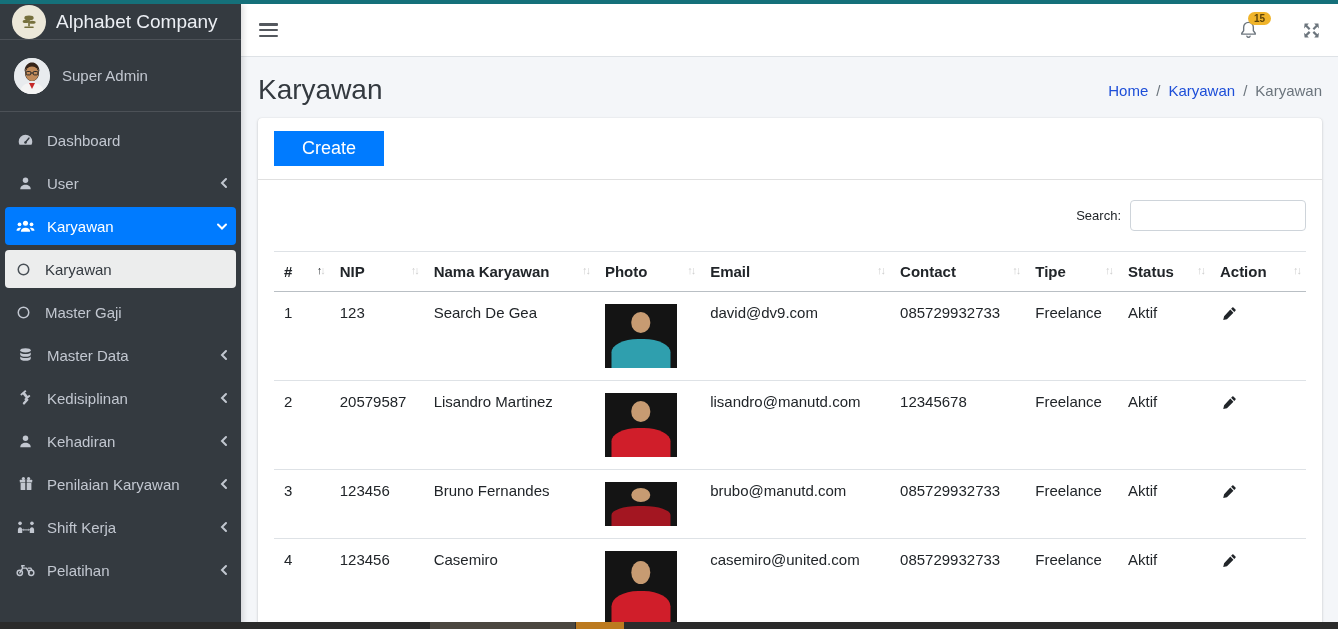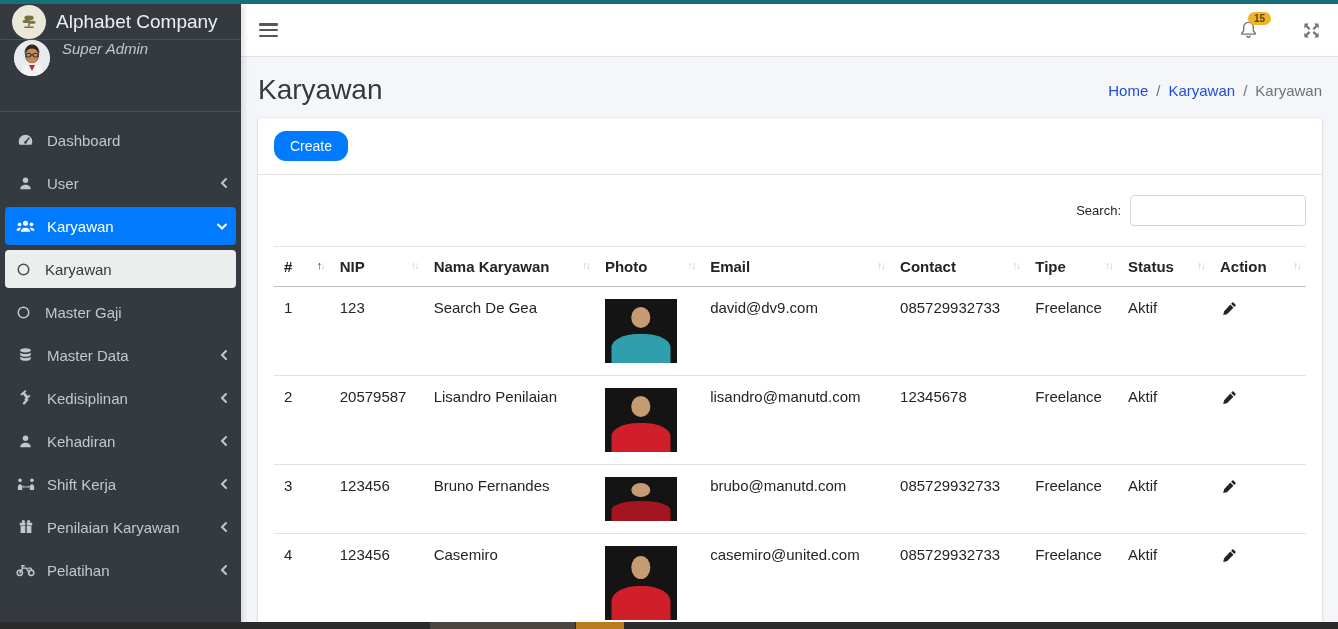--- a/index.html
+++ b/index.html
@@ -6,21 +6,21 @@
   html,body { width:1338px; height:629px; overflow:hidden; font-family:"Liberation Sans",sans-serif; background:#f4f6f9; }
 
   
   .teal-line { position:fixed; top:0; left:0; width:100%; height:4px; background:#15707a; z-index:50; }
 
   
   .sidebar { position:fixed; top:4px; left:0; width:241px; height:625px; background:#343a40; color:#c2c7d0; z-index:20; box-shadow:2px 0 6px rgba(0,0,0,.15); }
   .brand { display:flex; align-items:center; height:36px; padding:0 12px; border-bottom:1px solid rgba(255,255,255,.12); }
   .brand-text { color:#eceff4; font-size:19px; margin-left:10px; white-space:nowrap; }
   .logo-circle { width:34px; height:34px; border-radius:50%; background:#ece8d9; display:flex; align-items:center; justify-content:center; flex:0 0 auto; }
-  .user-panel { display:flex; align-items:flex-start; height:72px; padding:0 14px; border-bottom:1px solid rgba(255,255,255,.12);font-style:italic; }
+  .user-panel { display:flex; align-items:center; height:72px; padding:0 14px; border-bottom:1px solid rgba(255,255,255,.12); }
   .user-name { font-size:15px; color:#c2c7d0; margin-left:12px; }
   .avatar { width:36px; height:36px; border-radius:50%; overflow:hidden; flex:0 0 auto; background:#dfe3e6; }
 
   .nav { list-style:none; padding:9px 5px; }
   .nav-item { display:flex; align-items:center; height:38px; margin-bottom:5px; padding:0 8px; border-radius:4px; color:#c2c7d0; font-size:15px; cursor:pointer; }
   .nav-item .mi { width:25px; display:flex; justify-content:center; margin-right:9px; flex:0 0 auto; }
   .nav-item.active-blue { background:#007bff; color:#fff; }
   .nav-item.active-sub { background:#eceded; color:#343a40; }
   .nav-item .chev { margin-left:auto; display:flex; }
   .sub { padding-left:6px; }
@@ -36,21 +36,21 @@
   .nav-badge { position:absolute; top:-8px; left:9px; background:#f0b42a; color:#5d4307; font-size:10px; font-weight:bold; padding:1px 6px; border-radius:7px; }
 
   .content { flex:1; display:flex; flex-direction:column; background:#f4f6f9; overflow:hidden; }
   .page-head { display:flex; align-items:center; justify-content:space-between; padding:17px 16px 12px 17px; }
   .page-title { font-size:28px; font-weight:400; color:#343a40; }
   .breadcrumb { font-size:15px; color:#6c757d; display:flex; gap:8px; align-items:center; }
   .breadcrumb a { color:#1d4ed8; text-decoration:none; cursor:pointer; }
 
   .card { background:#fff; border-radius:4px 4px 0 0; box-shadow:0 0 1px rgba(0,0,0,.12), 0 1px 3px rgba(0,0,0,.18); margin:0 16px 0 17px; flex:1; overflow:hidden; display:flex; flex-direction:column; }
   .card-header { padding:13px 16px; border-bottom:1px solid rgba(0,0,0,.12); flex:0 0 auto; }
-  .btn-create { background:#007bff; color:#fff; border:none; border-radius:12px; font-size:14px; padding:7px 16px; cursor:pointer; font-family:inherit; }
+  .btn-create { background:#007bff; color:#fff; border:none; border-radius:0; font-size:18px; padding:7px 28px; cursor:pointer; font-family:inherit; }
   .card-body { padding:20px 16px 0; flex:1; overflow:hidden; }
   .search-row { display:flex; justify-content:flex-end; align-items:center; gap:9px; margin-bottom:20px; }
   .search-row label { font-size:13px; color:#212529; }
   .search-row input { width:176px; height:31px; border:1px solid #ced4da; border-radius:4px; padding:0 8px; font-size:14px; outline:none; font-family:inherit; }
 
   table { width:100%; border-collapse:collapse; table-layout:fixed; font-size:15px; color:#212529; }
   thead th { text-align:left; font-weight:bold; padding:11px 10px; border-top:1px solid #dee2e6; border-bottom:1px solid #b9bfc4; position:relative; cursor:pointer; }
   tbody td { padding:12px 10px; border-bottom:1px solid #dee2e6; vertical-align:top; }
   .sort { position:absolute; right:6px; top:12px; font-size:11px; letter-spacing:-2px; color:#cfcfcf; }
   .sort .on { color:#212529; }
@@ -206,47 +206,47 @@
         </span>
       <span>Kehadiran</span>
       <span class="chev">
           <svg class="glyph" width="9" height="12" viewBox="0 0 9 12">
             <path d="M7 2L3 6l4 4" stroke="#c2c7d0" stroke-width="2" fill="none" stroke-linecap="round"></path>
           </svg>
         </span>
     </li>
     <li class="nav-item">
       <span class="mi">
+          <svg class="glyph" width="16" height="16" viewBox="0 0 16 16" fill="#c2c7d0">
+            <rect x="2.6" y="7" width="10.8" height="7" rx=".6"></rect>
+            <rect x="1.8" y="3.8" width="12.4" height="2.6" rx=".5"></rect>
+            <rect x="7.3" y="3.8" width="1.4" height="10.2" fill="#343a40"></rect>
+            <circle cx="5.4" cy="2.6" r="1.6"></circle>
+            <circle cx="10.6" cy="2.6" r="1.6"></circle>
+          </svg>
+        </span>
+      <span>Penilaian Karyawan</span>
+      <span class="chev">
+          <svg class="glyph" width="9" height="12" viewBox="0 0 9 12">
+            <path d="M7 2L3 6l4 4" stroke="#c2c7d0" stroke-width="2" fill="none" stroke-linecap="round"></path>
+          </svg>
+        </span>
+    </li>
+    <li class="nav-item">
+      <span class="mi">
           <svg class="glyph" width="18" height="15" viewBox="0 0 20 16" fill="#c2c7d0">
             <circle cx="3.4" cy="3.4" r="2"></circle>
             <path d="M1 10.8c0-2 1-3.2 2.4-3.2s2.4 1.2 2.4 3.2V14H1z"></path>
             <circle cx="16.6" cy="3.4" r="2"></circle>
             <path d="M14.2 10.8c0-2 1-3.2 2.4-3.2S19 8.8 19 10.8V14h-4.8z"></path>
             <path d="M7.2 9.2l-1.6 1.4 1.6 1.4zM12.8 9.2l1.6 1.4-1.6 1.4z"></path>
             <rect x="6.8" y="10.1" width="6.4" height="1.1"></rect>
           </svg>
         </span>
       <span>Shift Kerja</span>
-      <span class="chev">
-          <svg class="glyph" width="9" height="12" viewBox="0 0 9 12">
-            <path d="M7 2L3 6l4 4" stroke="#c2c7d0" stroke-width="2" fill="none" stroke-linecap="round"></path>
-          </svg>
-        </span>
-    </li>
-    <li class="nav-item">
-      <span class="mi">
-          <svg class="glyph" width="16" height="16" viewBox="0 0 16 16" fill="#c2c7d0">
-            <rect x="2.6" y="7" width="10.8" height="7" rx=".6"></rect>
-            <rect x="1.8" y="3.8" width="12.4" height="2.6" rx=".5"></rect>
-            <rect x="7.3" y="3.8" width="1.4" height="10.2" fill="#343a40"></rect>
-            <circle cx="5.4" cy="2.6" r="1.6"></circle>
-            <circle cx="10.6" cy="2.6" r="1.6"></circle>
-          </svg>
-        </span>
-      <span>Penilaian Karyawan</span>
       <span class="chev">
           <svg class="glyph" width="9" height="12" viewBox="0 0 9 12">
             <path d="M7 2L3 6l4 4" stroke="#c2c7d0" stroke-width="2" fill="none" stroke-linecap="round"></path>
           </svg>
         </span>
     </li>
     <li class="nav-item">
       <span class="mi">
           <svg class="glyph" width="19" height="14" viewBox="0 0 20 14" fill="none" stroke="#c2c7d0" stroke-width="1.5">
             <circle cx="4" cy="10" r="2.8"></circle>
@@ -349,21 +349,21 @@
               <td>085729932733</td>
               <td>Freelance</td>
               <td>Aktif</td>
               <td><button class="pencil-btn"><svg class="glyph" width="15" height="15" viewBox="0 0 16 16" fill="#212529">
                       <path d="M12.15 1.6l2.25 2.25c.3.3.3.8 0 1.1l-1.35 1.35-3.35-3.35L11.05 1.6c.3-.3.8-.3 1.1 0zM8.85 3.8l3.35 3.35-6.9 6.9-4 1 .95-4.05z"></path>
                     </svg></button></td>
             </tr>
             <tr>
               <td>2</td>
               <td>20579587</td>
-              <td>Lisandro Penilaian</td>
+              <td>Lisandro Martinez</td>
               <td>
                   <div class="photo ph-64">
                     <div class="head"></div>
                     <div class="torso" style="background: rgb(208, 30, 42);"></div>
                   </div>
                 </td>
               <td>lisandro@manutd.com</td>
               <td>12345678</td>
               <td>Freelance</td>
               <td>Aktif</td>

